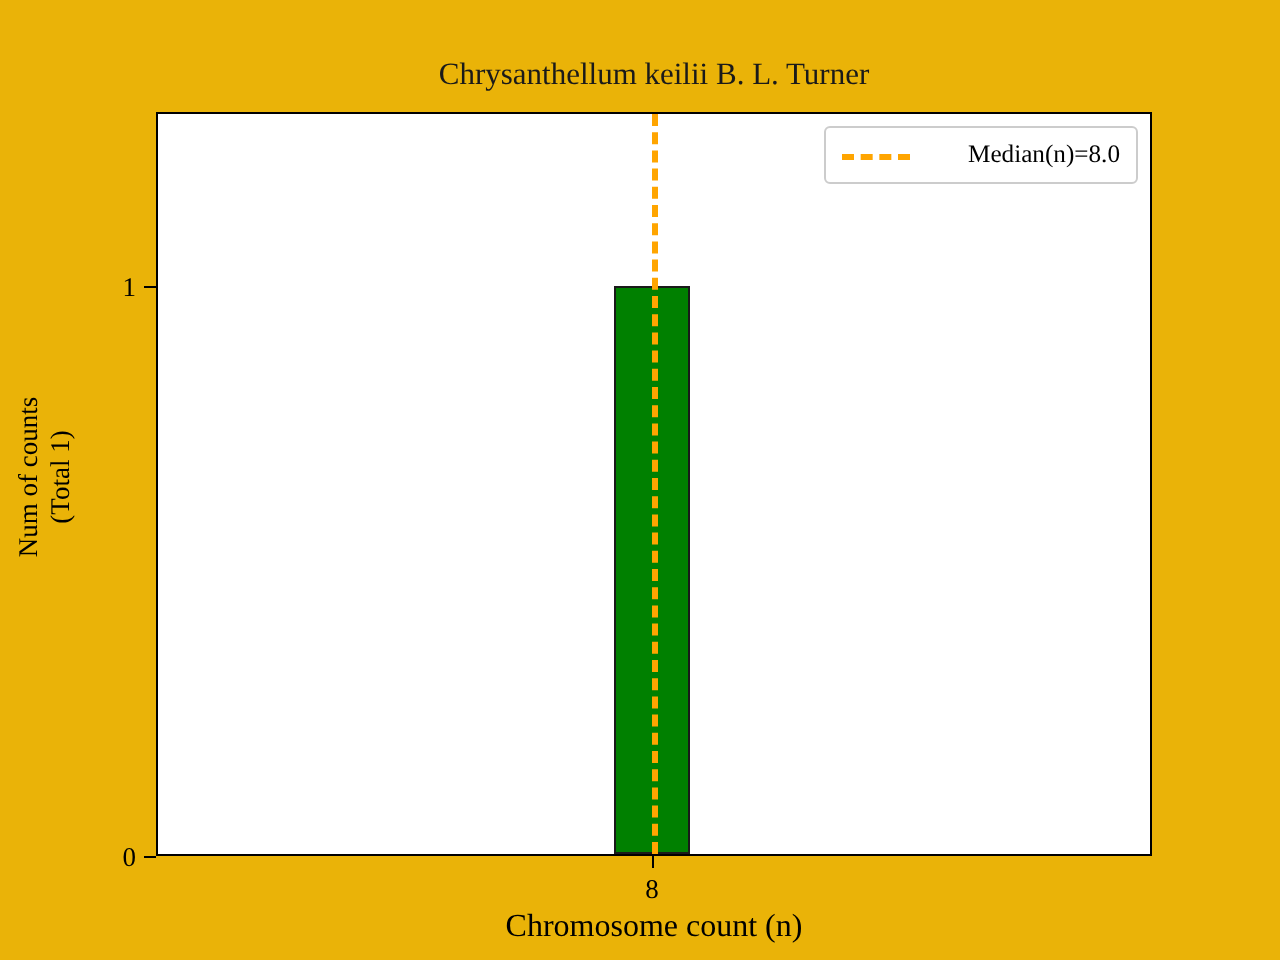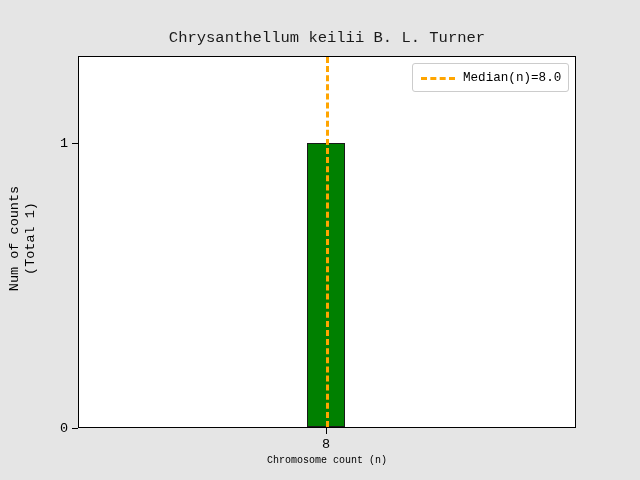--- a/index.html
+++ b/index.html
@@ -4,22 +4,22 @@
 <style>
   html, body {
     margin: 0;
     padding: 0;
     background: #ffffff;
   }
   #root {
     position: relative;
     width: 640px;
     height: 480px;
-    background: #e5e5e5;
-    font-family: Liberation Mono, monospace;
+    background: #eab308;
+    font-family: Liberation Serif, serif;
     overflow: hidden;
   }
 
   
   #chart-title {
     position: absolute;
     left: 78px;
     top: 29px;
     width: 498px;
     text-align: center;
@@ -114,21 +114,21 @@
     font-size: 13.5px;
     color: #000000;
     white-space: nowrap;
   }
   #xlabel {
     position: absolute;
     left: 78px;
     top: 455px;
     width: 498px;
     text-align: center;
-    font-size: 10px;
+    font-size: 16px;
     color: #000000;
     white-space: nowrap;
   }
 
   
   #legend {
     position: absolute;
     left: 412px;
     top: 63px;
     width: 157px;

